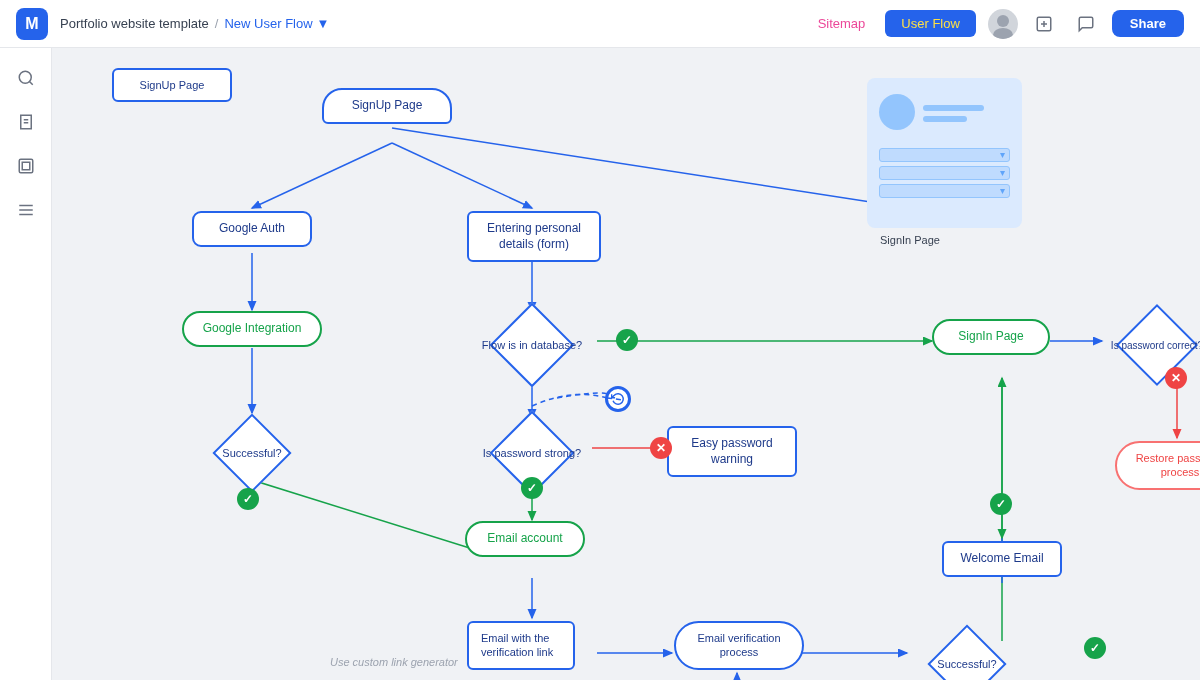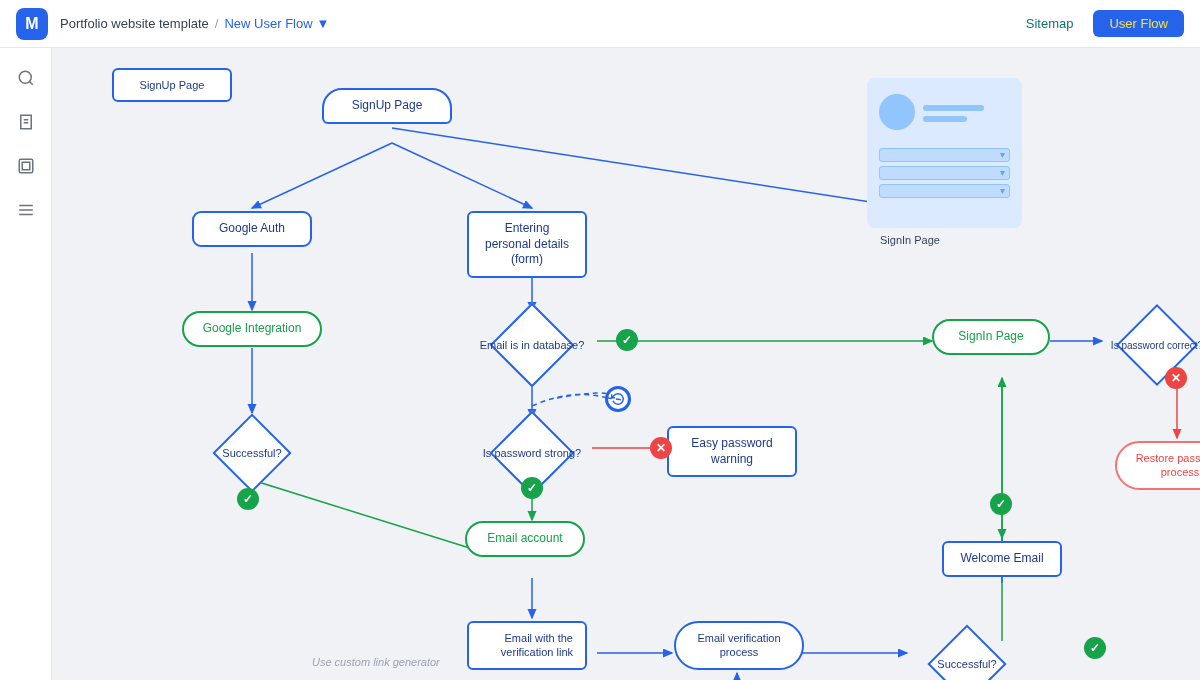--- a/index.html
+++ b/index.html
@@ -30,21 +30,21 @@
       font-size: 13px; color: #374151;
     }
     .breadcrumb-sep { color: #9ca3af; }
     .breadcrumb-flow {
       color: #2563eb; font-size: 13px; display: flex; align-items: center; gap: 4px; cursor: pointer;
     }
     .header-spacer { flex: 1; }
     .nav-tabs { display: flex; gap: 4px; }
     .nav-tab {
       padding: 6px 16px; border-radius: 6px; font-size: 13px; font-weight: 500;
-      cursor: pointer; border: none; background: transparent; color: #0f766e;
+      cursor: pointer; border: none; background: transparent; color: #ec4899;
     }
     .nav-tab.active { background: #2563eb; color: #fde047; }
     .header-actions { display: flex; align-items: center; gap: 10px; }
     .avatar { width: 30px; height: 30px; border-radius: 50%; background: #d1d5db; overflow: hidden; }
     .icon-btn { width: 32px; height: 32px; display: flex; align-items: center; justify-content: center; cursor: pointer; border-radius: 6px; border: none; background: transparent; color: #6b7280; }
     .share-btn { background: #2563eb; color: #fff; border: none; padding: 6px 18px; border-radius: 8px; font-size: 13px; font-weight: 600; cursor: pointer; }
 
     
     .sidebar {
       position: fixed;
@@ -203,20 +203,40 @@
     <span class="breadcrumb-sep">/</span>
     <span class="breadcrumb-flow">
       <span>New User Flow</span>
       <span>▼</span>
     </span>
   </div>
   <div class="header-spacer"></div>
   <div class="nav-tabs">
     <button class="nav-tab">Sitemap</button>
     <button class="nav-tab active">User Flow</button>
+  </div>
+  <div class="header-actions">
+    <div class="avatar">
+      <svg width="30" height="30" viewBox="0 0 30 30">
+          <circle cx="15" cy="12" r="6" fill="#9ca3af"></circle>
+          <ellipse cx="15" cy="26" rx="10" ry="7" fill="#9ca3af"></ellipse>
+        </svg>
+    </div>
+    <button class="icon-btn">
+      <svg width="18" height="18" viewBox="0 0 24 24" fill="none" stroke="currentColor" stroke-width="2">
+          <rect x="3" y="3" width="18" height="18" rx="2"></rect>
+          <path d="M8 12h8M12 8v8"></path>
+        </svg>
+    </button>
+    <button class="icon-btn">
+      <svg width="18" height="18" viewBox="0 0 24 24" fill="none" stroke="currentColor" stroke-width="2">
+          <path d="M21 15a2 2 0 01-2 2H7l-4 4V5a2 2 0 012-2h14a2 2 0 012 2z"></path>
+        </svg>
+    </button>
+    <button class="share-btn">Share</button>
   </div>
 </header>
 
 <aside class="sidebar">
   <button class="sidebar-icon">
     <svg width="18" height="18" viewBox="0 0 24 24" fill="none" stroke="currentColor" stroke-width="2">
         <circle cx="11" cy="11" r="8"></circle>
         <path d="m21 21-4.35-4.35"></path>
       </svg>
   </button>
@@ -335,38 +355,38 @@
     </div>
     <div class="flow-node" style="top:185px;left:828px;">
       <span style="font-size:11px;color:#374151;">SignIn Page</span>
     </div>
 
     <div class="flow-node" style="top:163px;left:140px;">
       <div class="node-rect" style="width:120px;border-radius:9px;">Google Auth</div>
     </div>
 
     <div class="flow-node" style="top:163px;left:415px;">
-      <div class="node-rect" style="width:120px;">Entering personal details (form)</div>
+      <div class="node-rect" style="width:134px;">Entering personal details (form)</div>
     </div>
 
     <div class="flow-node" style="top:263px;left:130px;">
       <div class="node-rounded" style="width:140px;">Google Integration</div>
     </div>
 
     <div class="flow-node" style="top:365px;left:150px;width:100px;height:80px;">
       <div style="position:relative;width:90px;height:70px;">
         <div style="position:absolute;top:50%;left:50%;transform:translate(-50%,-50%) rotate(45deg);width:56px;height:56px;border:2px solid #2563eb;background:#fff;"></div>
         <div style="position:absolute;top:0;left:0;right:0;bottom:0;display:flex;align-items:center;justify-content:center;font-size:11px;color:#1e3a8a;font-weight:500;z-index:2;">Successful?</div>
       </div>
     </div>
 
     <div class="flow-node" style="top:257px;left:415px;width:130px;height:80px;">
       <div style="position:relative;width:120px;height:76px;">
         <div style="position:absolute;top:50%;left:50%;transform:translate(-50%,-50%) rotate(45deg);width:60px;height:60px;border:2px solid #2563eb;background:#fff;"></div>
-        <div style="position:absolute;top:0;left:0;right:0;bottom:0;display:flex;align-items:center;justify-content:center;font-size:11px;color:#1e3a8a;font-weight:500;z-index:2;text-align:center;padding:4px;">Email is in database?</div>
+        <div style="position:absolute;top:0;left:0;right:0;bottom:0;display:flex;align-items:center;justify-content:center;font-size:11px;color:#1e3a8a;font-weight:500;z-index:2;text-align:center;padding:4px;">Flow is in database?</div>
       </div>
     </div>
 
     <div class="flow-node" style="top:257px;left:1045px;width:120px;height:80px;">
       <div style="position:relative;width:110px;height:76px;">
         <div style="position:absolute;top:50%;left:50%;transform:translate(-50%,-50%) rotate(45deg);width:58px;height:58px;border:2px solid #2563eb;background:#fff;"></div>
         <div style="position:absolute;top:0;left:0;right:0;bottom:0;display:flex;align-items:center;justify-content:center;font-size:10px;color:#1e3a8a;font-weight:500;z-index:2;text-align:center;padding:4px;">Is password correct?</div>
       </div>
     </div>
 
@@ -391,35 +411,35 @@
 
     <div class="flow-node" style="top:393px;left:1063px;">
       <div class="node-restore" style="width:130px;text-align:center;">Restore password process</div>
     </div>
 
     <div class="flow-node" style="top:493px;left:890px;">
       <div class="node-rect" style="width:120px;">Welcome Email</div>
     </div>
 
     <div class="flow-node" style="top:573px;left:415px;">
-      <div class="node-rect" style="width:120px;font-size:11px;text-align:right;">Email with the verification link</div>
+      <div class="node-rect" style="width:108px;font-size:11px;text-align:left;">Email with the verification link</div>
     </div>
 
     <div class="flow-node" style="top:573px;left:622px;">
       <div style="background:#fff;border:2px solid #2563eb;border-radius:30px;padding:8px 16px;color:#1e3a8a;font-size:11px;font-weight:500;width:130px;text-align:center;">Email verification process</div>
     </div>
 
     <div class="flow-node" style="top:578px;left:855px;width:120px;height:76px;">
       <div style="position:relative;width:110px;height:72px;">
         <div style="position:absolute;top:50%;left:50%;transform:translate(-50%,-50%) rotate(45deg);width:56px;height:56px;border:2px solid #2563eb;background:#fff;"></div>
         <div style="position:absolute;top:0;left:0;right:0;bottom:0;display:flex;align-items:center;justify-content:center;font-size:11px;color:#1e3a8a;font-weight:500;z-index:2;">Successful?</div>
       </div>
     </div>
 
-    <div class="annotation-text" style="top:608px;left:260px;">Use custom link generator</div>
+    <div class="annotation-text" style="top:608px;left:278px;">Use custom link generator</div>
 
     <div class="badge-circle badge-green" style="top:281px;left:564px;">✓</div>
 
     <div class="badge-circle badge-red" style="top:389px;left:598px;">✕</div>
 
     <div class="badge-circle badge-green" style="top:429px;left:469px;">✓</div>
 
     <div class="badge-circle badge-green" style="top:440px;left:185px;">✓</div>
 
     <div class="badge-circle badge-red" style="top:319px;left:1113px;">✕</div>

